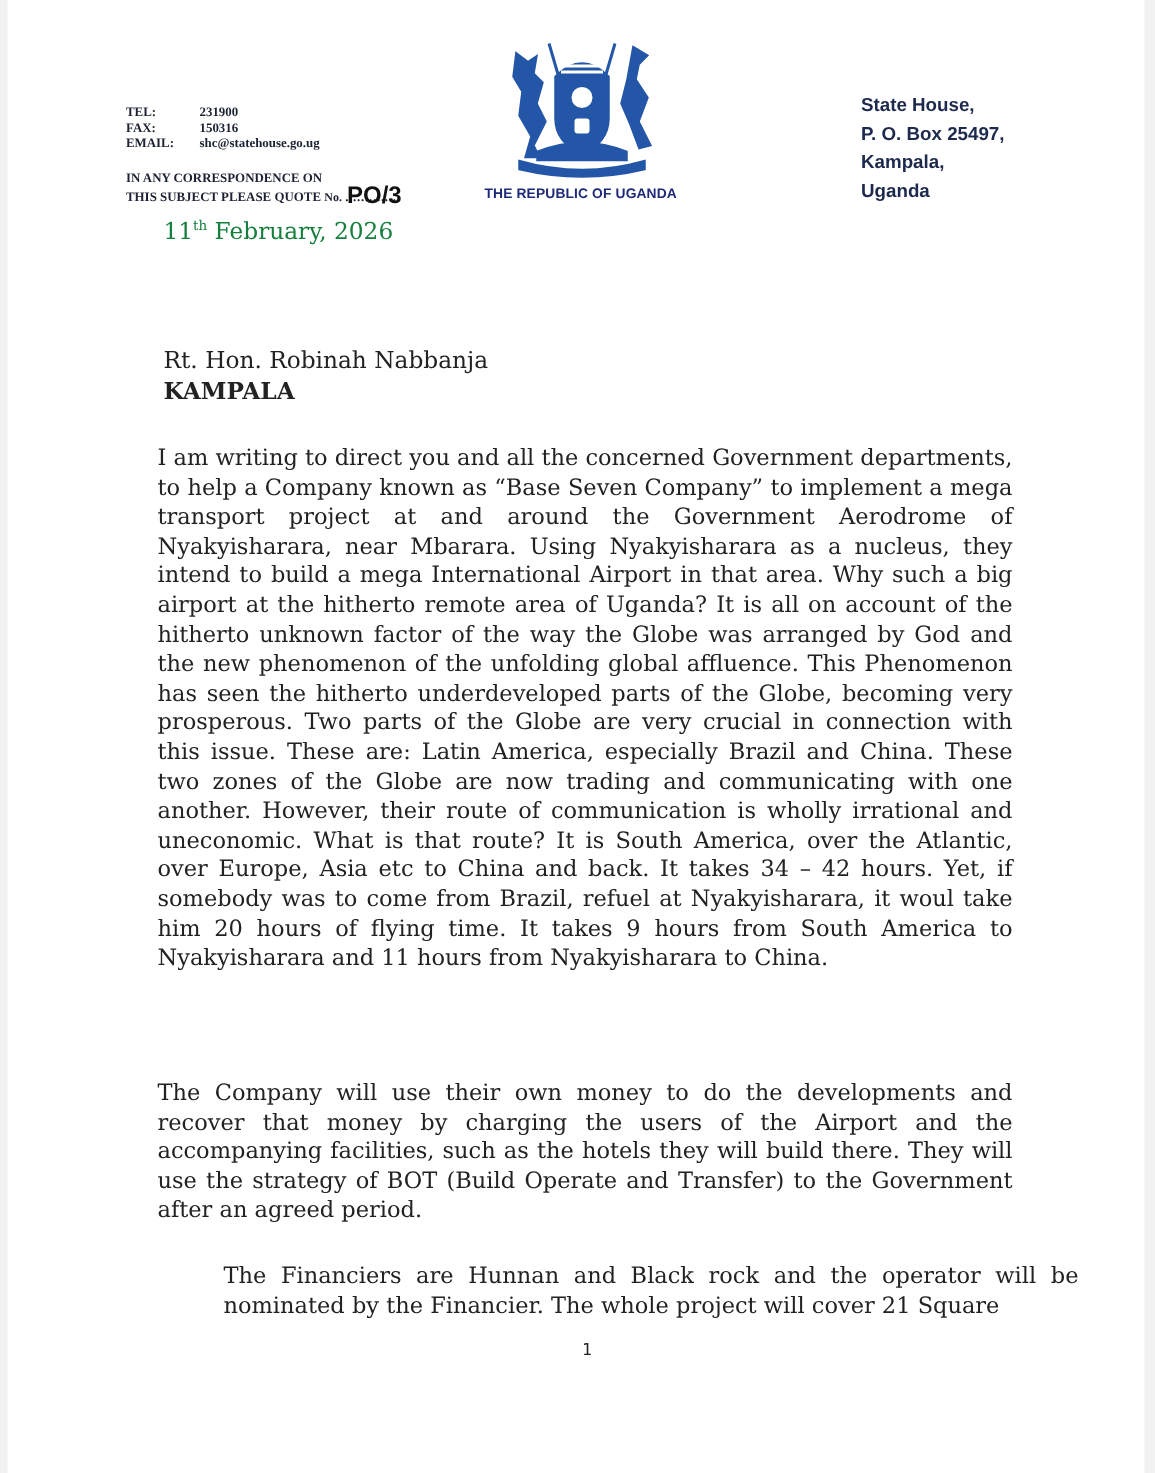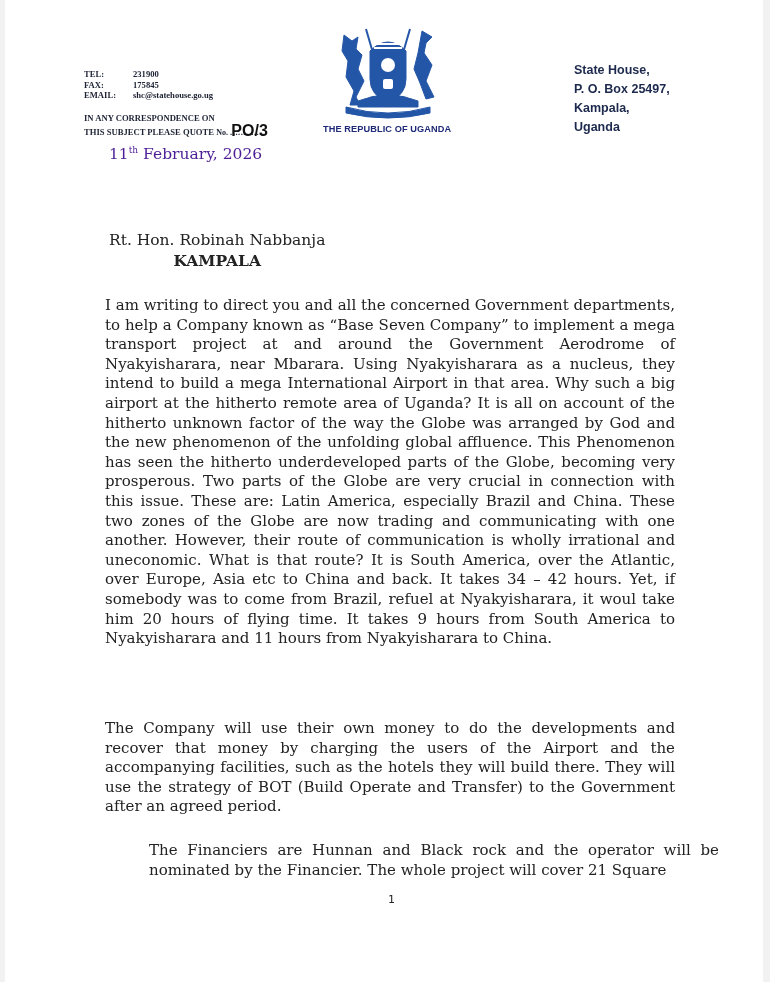--- a/index.html
+++ b/index.html
@@ -39,26 +39,26 @@
     font-family: "Liberation Sans", sans-serif; font-weight: bold;
     font-size: 9.2px; color: #1e2a78; letter-spacing: 0.1px;
   }
   .address {
     position: absolute; left: 569px; top: 61px;
     font-family: Liberation Sans, sans-serif; font-weight: bold;
     font-size: 12.5px; line-height: 19px; color: #1d2a4d;
   }
   .date {
     position: absolute; left: 104px; top: 145px;
-    font-size: 15.5px; color: #4c1d95;
+    font-size: 15.5px; color: #15803d;
   }
   .date sup { font-size: 9px; vertical-align: 6px; }
   .recipient {
     position: absolute; left: 104px; top: 231px;
-    font-size: 15.5px; line-height: 19.5px; color: #222; text-align: center;
+    font-size: 15.5px; line-height: 19.5px; color: #222;
   }
   .recipient .city { font-weight: bold; }
   .body {
     position: absolute; left: 100px; width: 570px;
     font-size: 15px; line-height: 19.6px; color: #222;
     text-align: justify;
   }
   .body p { margin: 0; }
   .p1 { top: 296px; }
   .p2 { top: 719px; }
@@ -73,21 +73,21 @@
 
 <div class="page">
 
   <div class="contact">
     <div class="row">
       <span class="lbl">TEL:</span>
       <span>231900</span>
     </div>
     <div class="row">
       <span class="lbl">FAX:</span>
-      <span>175845</span>
+      <span>150316</span>
     </div>
     <div class="row">
       <span class="lbl">EMAIL:</span>
       <span>shc@statehouse.go.ug</span>
     </div>
   </div>
 
   <div class="quote">
     <div>IN ANY CORRESPONDENCE ON</div>
     <div>

